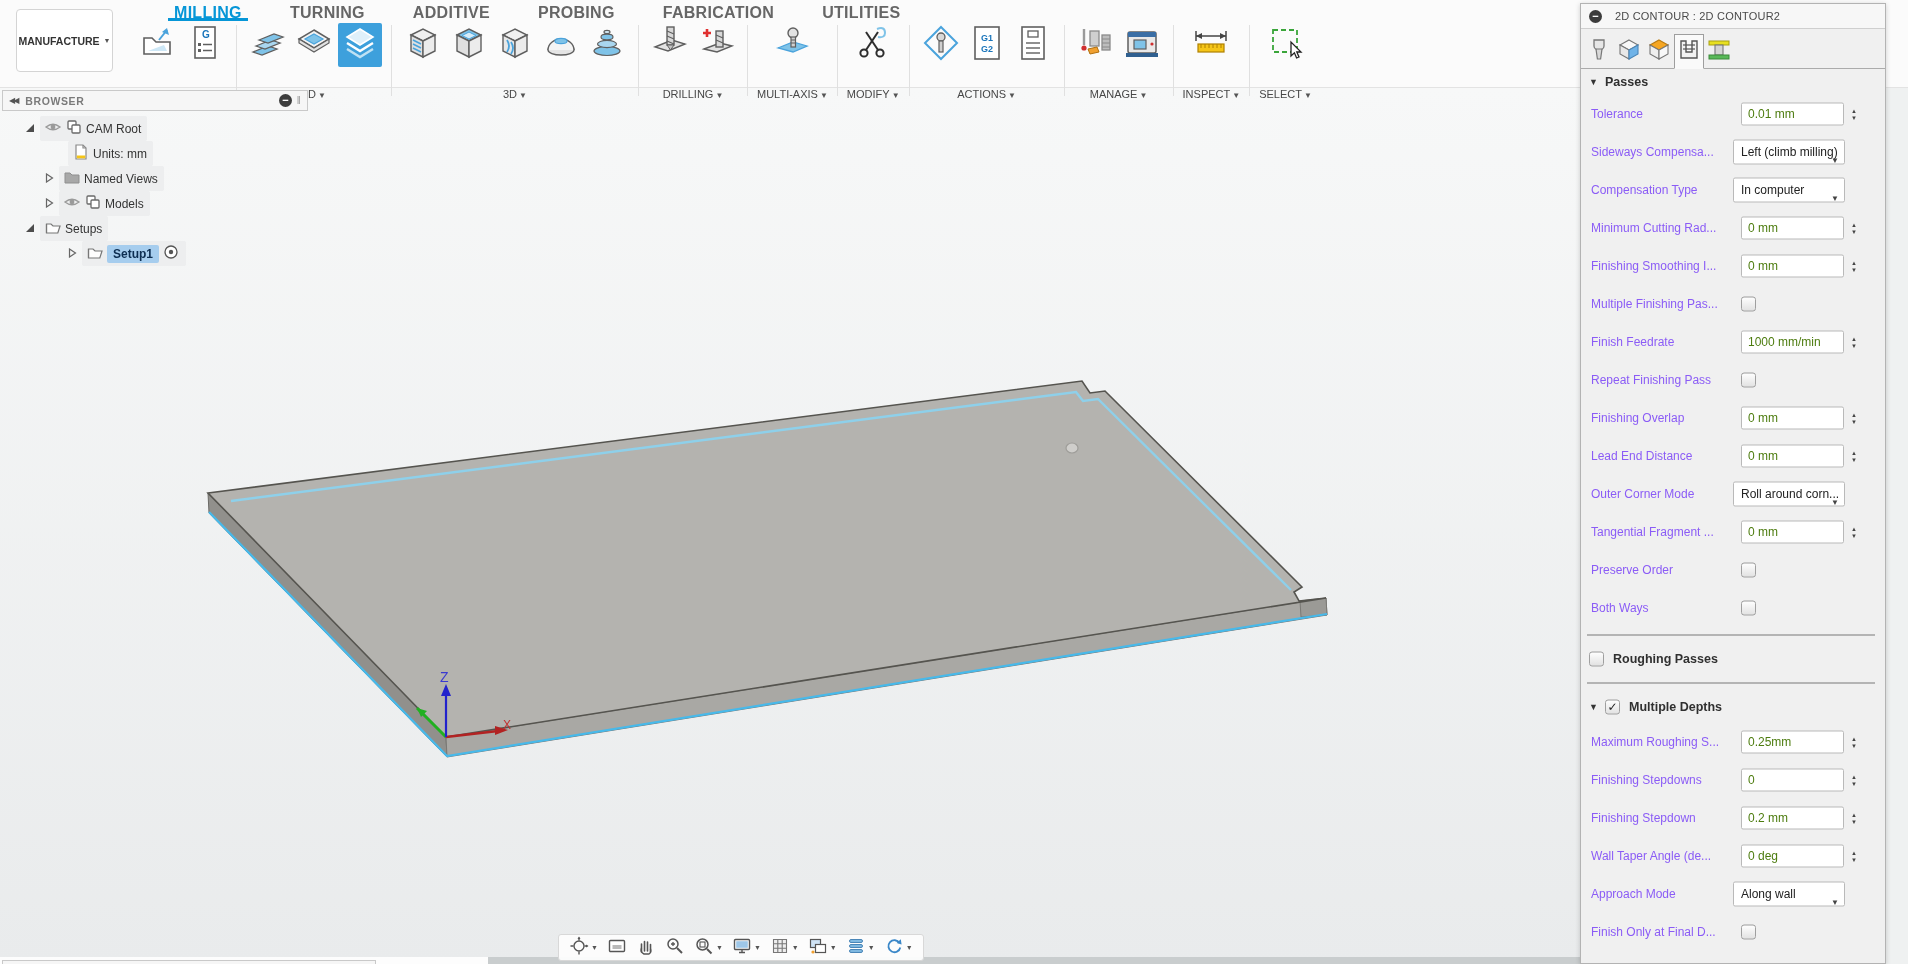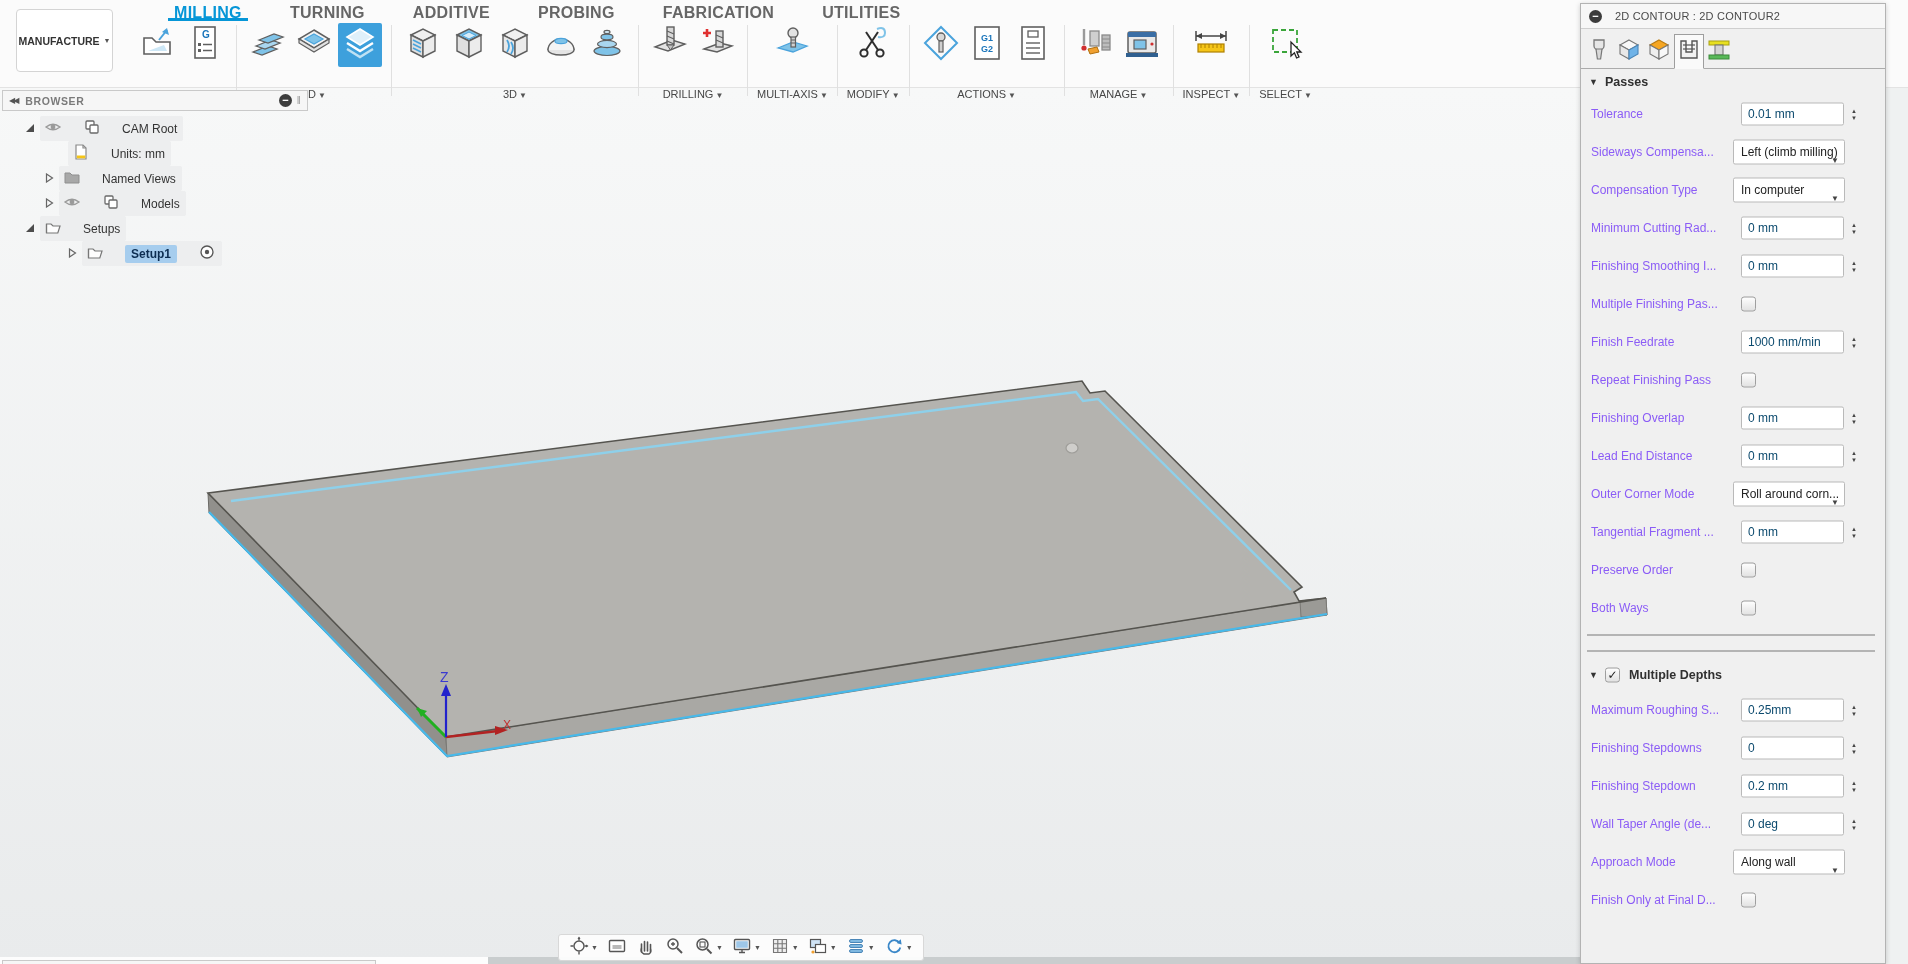--- a/index.html
+++ b/index.html
@@ -41,21 +41,21 @@
     display:flex; align-items:center; padding:0 6px; }
   .panel-hdr .collapse { font-size:8px; color:#555; letter-spacing:-2px; margin-right:8px; }
   .panel-hdr .ttl { font-size:10.5px; font-weight:bold; color:#7a7a7a; letter-spacing:.6px; flex:1; }
   .mini-circle { width:13px; height:13px; border-radius:50%; background:#3c3c3c; color:#fff;
     font-size:11px; line-height:12px; text-align:center; font-weight:bold; margin-right:5px; }
   .grip { color:#999; font-size:10px; }
   .tree { margin-top:5px; }
   .trow { height:25px; display:flex; align-items:center; font-size:12px; color:#333; }
   .tri { width:12px; display:inline-block; text-align:center; margin-right:4px; flex:none; }
   .pill { display:flex; align-items:center; background:rgba(236,237,238,.92);
-    border-radius:2px; padding:2px 6px 2px 4px; gap:21px; }
+    border-radius:2px; padding:2px 6px 2px 4px; gap:3px; }
   .tlabel.sel { background:#a6cdee; color:#0d2e52; font-weight:bold; padding:2px 6px; border-radius:2px; }
 
   
   .comments { position:absolute; left:2px; top:929px; width:374px; height:21px;
     background:#f6f6f6; border:1px solid #c9c9c9; display:flex; align-items:center;
     padding:0 6px 0 10px; z-index:3;margin-top:31px; }
   .comments .ttl { font-size:10.5px; font-weight:bold; color:#8a8a8a; letter-spacing:.6px; flex:1; }
 
   
   .viewbar { position:absolute; left:558px; top:934px; height:27px;
@@ -89,21 +89,21 @@
   .drow.param { height:38px; }
   .drow.section { height:26px; }
   .drow.section2 { height:32px; }
   .drow.divider { height:16px; }
   .drow.divider::after { content:""; position:absolute; left:6px; right:10px; top:7px;
     border-top:2px solid #b4b4b4; }
   .dlabel { position:absolute; left:10px; top:50%; transform:translateY(-50%);
     font-size:12px; color:#8b5cf6; white-space:nowrap; }
   .dfield { position:absolute; left:160px; top:50%; transform:translateY(-50%);
     width:103px; height:23px; background:#fff; border:1px solid #b9b9b9; border-radius:2px;
-    font-size:12px; color:#0c4a6e; line-height:21px; padding-left:6px; }
+    font-size:12px; color:#4d7c0f; line-height:21px; padding-left:6px; }
   .dspin { position:absolute; left:270px; top:50%; transform:translateY(-50%);
     display:flex; flex-direction:column; align-items:center; gap:1px; }
   .dspin span { font-size:6px; color:#444; line-height:6px; }
   .ddrop { position:absolute; left:152px; top:50%; transform:translateY(-50%);
     width:112px; height:25px; background:#fff; border:1px solid #b9b9b9; border-radius:2px;
     font-size:12px; color:#222; line-height:23px; padding:0 16px 0 7px; white-space:nowrap; }
   .ddrop .dcaret { position:absolute; right:5px; top:8px; font-size:8px; color:#444; }
   .dcheck { position:absolute; left:160px; top:50%; transform:translateY(-50%);
     width:15px; height:15px; border:1px solid #9f9f9f; border-radius:3px;
     background:linear-gradient(#fefefe,#e2e2e2); font-size:12px; line-height:13px;
@@ -702,20 +702,24 @@
       </div>
       <div class="drow param">
         <span class="dlabel">Preserve Order</span>
         <div class="dcheck"></div>
       </div>
       <div class="drow param">
         <span class="dlabel">Both Ways</span>
         <div class="dcheck"></div>
       </div>
       <div class="drow divider"></div>
+      <div class="drow section2">
+        <span class="scheck" style="left:8px"></span>
+        <span class="shead-label" style="left:32px">Roughing Passes</span>
+      </div>
       <div class="drow divider"></div>
       <div class="drow section2">
         <span class="shead-tri">▼</span>
         <span class="scheck" style="left:24px">✓</span>
         <span class="shead-label" style="left:48px">Multiple Depths</span>
       </div>
       <div class="drow param">
         <span class="dlabel">Maximum Roughing S...</span>
         <div class="dfield">0.25mm</div>
         <div class="dspin">

